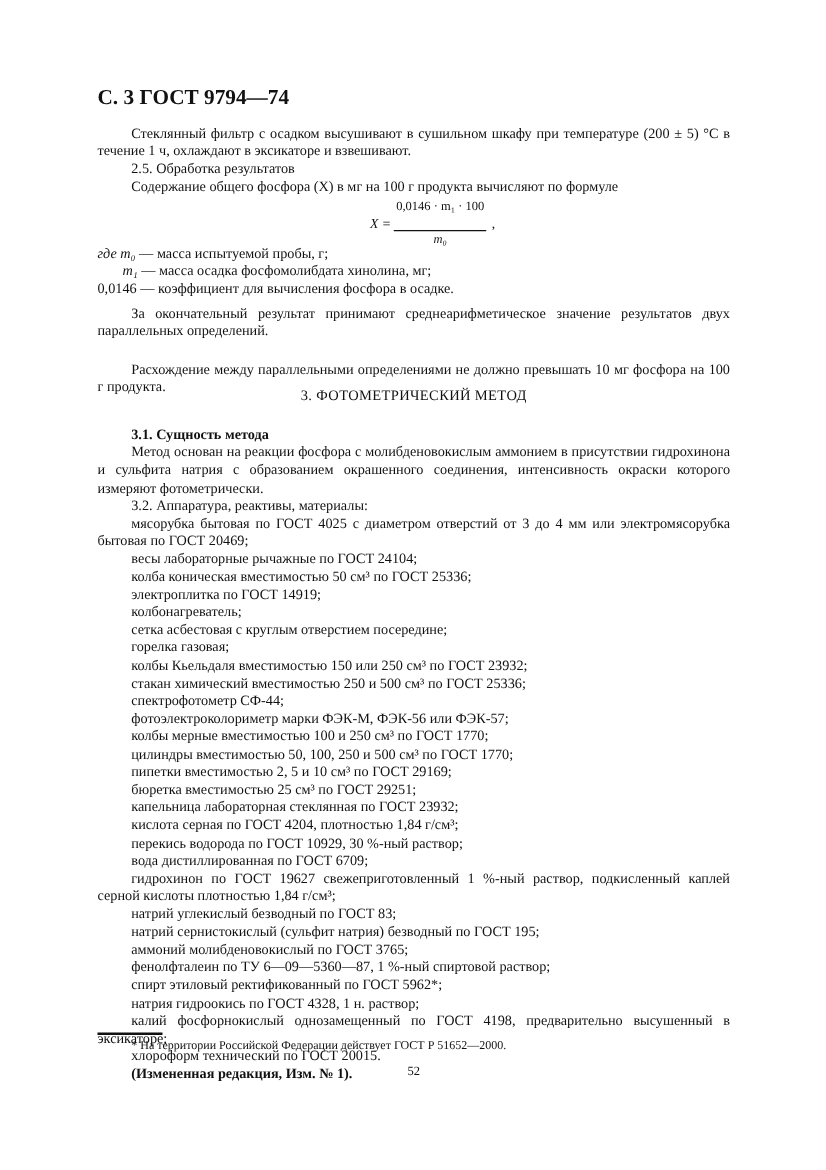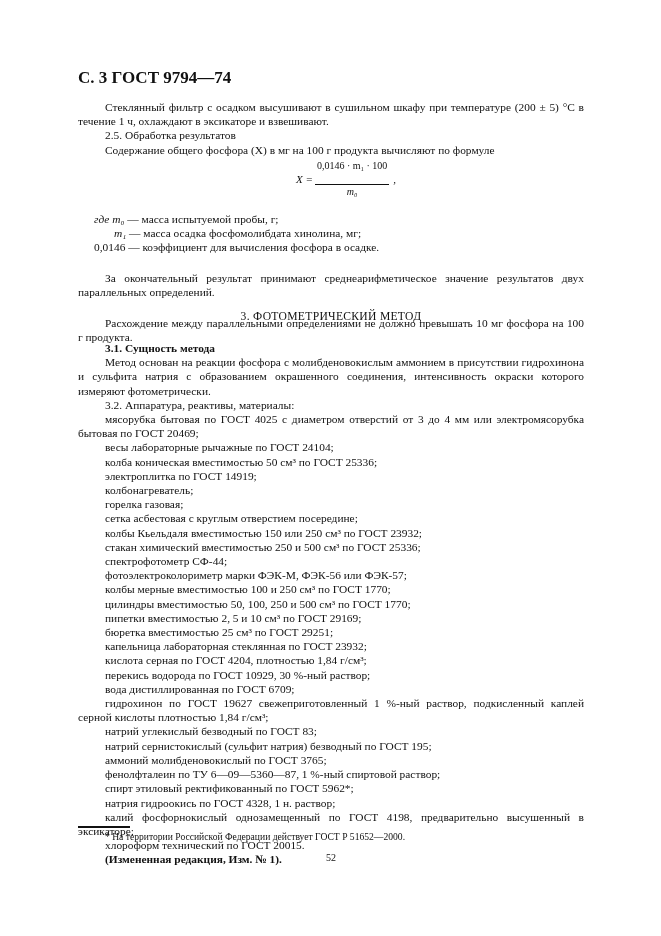--- a/index.html
+++ b/index.html
@@ -8,21 +8,21 @@
   .page { position: absolute; left: 78px; top: 0; width: 506px; font-size: 11.4px; line-height: 14.2px; }
   .header { position: absolute; top: 71px; left: 0; font-weight: bold; font-size: 17px; font-family: Liberation Serif, serif; }
   .p { text-indent: 27px; text-align: justify; margin: 0; }
   .block { position: absolute; left: 0; width: 506px; }
   .formula { position: absolute; top: 160px; left: 218px; font-size: 11px; display: flex; align-items: center; }
   .formula .x { font-style: italic; margin-right: 2px; }
   .frac { display: inline-flex; flex-direction: column; align-items: center; }
   .frac .num { border-bottom: 1px solid #111; padding: 0 2px 12px; font-size: 10px; line-height: 12px; }
   .frac .den { font-size: 10px; line-height: 12px; padding-top: 1px; }
   .it { font-style: italic; }
-  .where { margin: 16px; }
+  .where { margin: 0; }
   .where .row { display: block; }
   .sect-title { position: absolute; top: 310px; left: 0; width: 506px; text-align: center; font-weight: normal; font-size: 11.6px; letter-spacing: 0.3px; }
   .bold { font-weight: bold; }
   .list .p { text-indent: 27px; }
   .fn-rule { position: absolute; top: 826px; left: 0; width: 52px; height: 1.5px; background: #111; }
   .footnote { position: absolute; top: 830px; left: 27px; font-size: 9.6px; }
   .pagenum { position: absolute; top: 851px; left: 0; width: 506px; text-align: center; font-size: 10px; }
 </style>
 </head>
 <body>
@@ -60,22 +60,22 @@
   <div class="block" style="top:341px;">
     <p class="p bold">3.1. Сущность метода</p>
     <p class="p">Метод основан на реакции фосфора с молибденовокислым аммонием в присутствии гидрохинона и сульфита натрия с образованием окрашенного соединения, интенсивность окраски которого измеряют фотометрически.</p>
     <p class="p">3.2. Аппаратура, реактивы, материалы:</p>
     <div class="list">
       <p class="p">мясорубка бытовая по ГОСТ 4025 с диаметром отверстий от 3 до 4 мм или электромясорубка бытовая по ГОСТ 20469;</p>
       <p class="p">весы лабораторные рычажные по ГОСТ 24104;</p>
       <p class="p">колба коническая вместимостью 50 см³ по ГОСТ 25336;</p>
       <p class="p">электроплитка по ГОСТ 14919;</p>
       <p class="p">колбонагреватель;</p>
+      <p class="p">сетка асбестовая с круглым отверстием посередине;</p>
       <p class="p">горелка газовая;</p>
-      <p class="p">сетка асбестовая с круглым отверстием посередине;</p>
       <p class="p">колбы Кьельдаля вместимостью 150 или 250 см³ по ГОСТ 23932;</p>
       <p class="p">стакан химический вместимостью 250 и 500 см³ по ГОСТ 25336;</p>
       <p class="p">спектрофотометр СФ-44;</p>
       <p class="p">фотоэлектроколориметр марки ФЭК-М, ФЭК-56 или ФЭК-57;</p>
       <p class="p">колбы мерные вместимостью 100 и 250 см³ по ГОСТ 1770;</p>
       <p class="p">цилиндры вместимостью 50, 100, 250 и 500 см³ по ГОСТ 1770;</p>
       <p class="p">пипетки вместимостью 2, 5 и 10 см³ по ГОСТ 29169;</p>
       <p class="p">бюретка вместимостью 25 см³ по ГОСТ 29251;</p>
       <p class="p">капельница лабораторная стеклянная по ГОСТ 23932;</p>
       <p class="p">кислота серная по ГОСТ 4204, плотностью 1,84 г/см³;</p>

